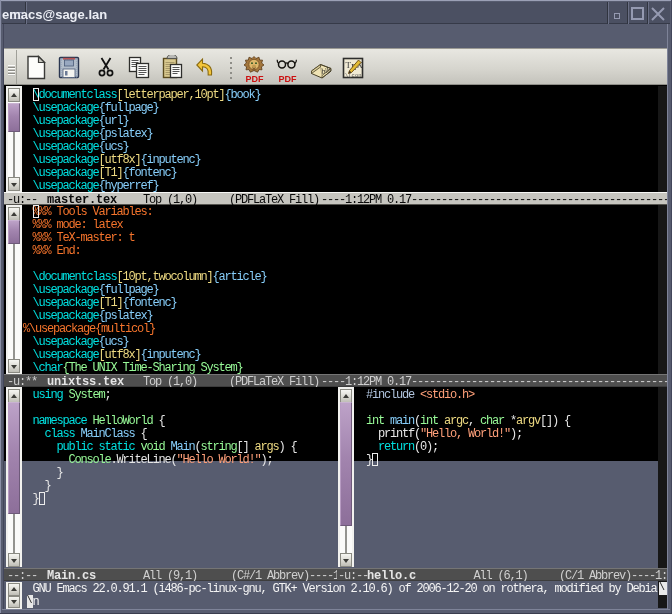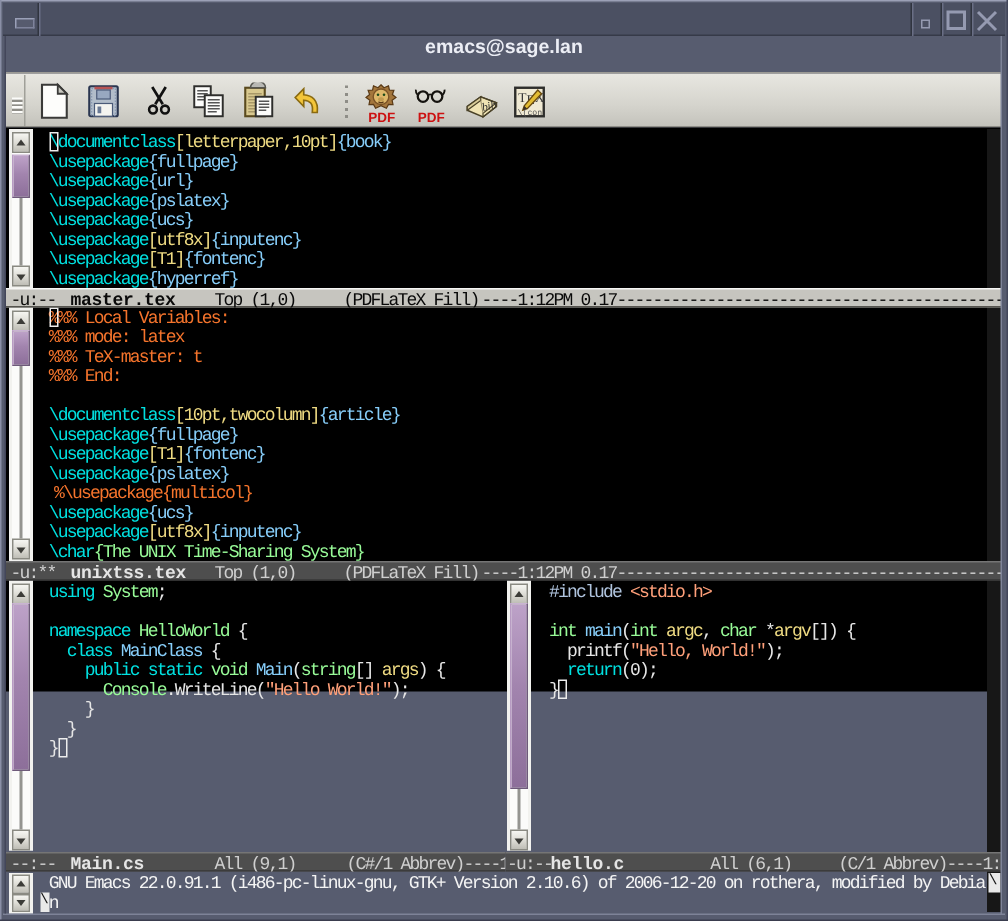--- a/index.html
+++ b/index.html
@@ -7,21 +7,21 @@
 #botbevel{position:absolute;left:2px;top:609px;width:668px;height:1px;background:#7e8398;z-index:4;}
 #rightbevel{position:absolute;left:667px;top:24px;width:1px;height:586px;background:#7e8398;z-index:4;}
 #leftinner{position:absolute;left:3px;top:24px;width:1px;height:585px;background:#43465a;z-index:4;}
 #topline{position:absolute;left:0;top:0;width:672px;height:1px;background:#9ba0b6;z-index:5;}
 #leftline{position:absolute;left:0;top:0;width:1px;height:614px;background:#8a8fa6;z-index:5;}
 #rightline{position:absolute;left:671px;top:0;width:1px;height:614px;background:#42465a;z-index:5;}
 #botline{position:absolute;left:0;top:613px;width:672px;height:1px;background:#3a3d4e;z-index:5;}
 #title{position:absolute;left:2px;top:2px;width:668px;height:22px;background:#4b5062;border-bottom:1px solid #363a48;}
 .tbtn-sep{position:absolute;top:0;width:1px;height:22px;background:#30343f;}
 .tbtn-sep2{position:absolute;top:0;width:1px;height:22px;background:#6a6f85;}
-#ttext{position:absolute;left:0;top:21px;width:668px;text-align:center;font:bold 13px "Liberation Sans",sans-serif;color:#eceef5;}
+#ttext{position:absolute;left:0;top:5px;width:668px;text-align:left;font:bold 13px "Liberation Sans",sans-serif;color:#eceef5;}
 #menubar{position:absolute;left:4px;top:25px;width:664px;height:23px;background:linear-gradient(180deg,#efeee9 0%,#dbdad3 55%,#ccccc5 100%);border-top:1px solid #fbfbf9;}
 .mi{position:absolute;top:4px;font:12px "Liberation Sans",sans-serif;color:#131313;}
 #toolbar{position:absolute;left:4px;top:48px;width:664px;height:37px;background:linear-gradient(180deg,#e8e7e1 0%,#d5d4cd 60%,#c4c3bc 100%);border-top:1px solid #9b9a94;border-bottom:1px solid #8f8e88;}
 #tbhandle{position:absolute;left:2px;top:1px;width:11px;height:34px;border-right:1px solid #a0a099;}
 #tbgrip{position:absolute;left:2px;top:15px;width:7px;height:11px;background:repeating-linear-gradient(180deg,#fcfcfa 0px,#fcfcfa 1px,#8e8d87 2px,#8e8d87 3px);}
 .ticon{position:absolute;top:6px;width:24px;height:28px;}
 #tsep{position:absolute;left:226px;top:8px;width:2px;height:22px;background:repeating-linear-gradient(180deg,#8e8d87 0,#8e8d87 2px,transparent 2px,transparent 5px);}
 #content{position:absolute;left:4px;top:85px;width:664px;height:376px;background:#000;}
 
 .sb{position:absolute;width:16px;background:#fbfbfb;border:2px solid #f2f2ef;}
@@ -200,29 +200,29 @@
         </div>
       </div>
       <div class="ln" style="left:28.5px;top:3px"><span class="cy">\documentclass</span><span class="gd">[letterpaper,10pt]</span><span class="bl">{book}</span></div>
       <div class="ln" style="left:28.5px;top:16px"><span class="cy">\usepackage</span><span class="bl">{fullpage}</span></div>
       <div class="ln" style="left:28.5px;top:29px"><span class="cy">\usepackage</span><span class="bl">{url}</span></div>
       <div class="ln" style="left:28.5px;top:42px"><span class="cy">\usepackage</span><span class="bl">{pslatex}</span></div>
       <div class="ln" style="left:28.5px;top:55px"><span class="cy">\usepackage</span><span class="bl">{ucs}</span></div>
       <div class="ln" style="left:28.5px;top:68px"><span class="cy">\usepackage</span><span class="gd">[utf8x]</span><span class="bl">{inputenc}</span></div>
       <div class="ln" style="left:28.5px;top:81px"><span class="cy">\usepackage</span><span class="gd">[T1]</span><span class="bl">{fontenc}</span></div>
       <div class="ln" style="left:28.5px;top:94px"><span class="cy">\usepackage</span><span class="bl">{hyperref}</span></div>
-      <div class="ln" style="left:28.5px;top:120px"><span class="or">%%% Local Variables:</span></div>
+      <div class="ln" style="left:28.5px;top:120px"><span class="or">%%% Tools Variables:</span></div>
       <div class="ln" style="left:28.5px;top:133px"><span class="or">%%% mode: latex</span></div>
       <div class="ln" style="left:28.5px;top:146px"><span class="or">%%% TeX-master: t</span></div>
       <div class="ln" style="left:28.5px;top:159px"><span class="or">%%% End:</span></div>
       <div class="ln" style="left:28.5px;top:185px"><span class="cy">\documentclass</span><span class="gd">[10pt,twocolumn]</span><span class="bl">{article}</span></div>
       <div class="ln" style="left:28.5px;top:198px"><span class="cy">\usepackage</span><span class="bl">{fullpage}</span></div>
       <div class="ln" style="left:28.5px;top:211px"><span class="cy">\usepackage</span><span class="gd">[T1]</span><span class="bl">{fontenc}</span></div>
       <div class="ln" style="left:28.5px;top:224px"><span class="cy">\usepackage</span><span class="bl">{pslatex}</span></div>
-      <div class="ln" style="left:32px;top:237px"><span class="or">%\usepackage{multicol}</span></div>
+      <div class="ln" style="left:19px;top:237px"><span class="or">%\usepackage{multicol}</span></div>
       <div class="ln" style="left:28.5px;top:250px"><span class="cy">\usepackage</span><span class="bl">{ucs}</span></div>
       <div class="ln" style="left:28.5px;top:263px"><span class="cy">\usepackage</span><span class="gd">[utf8x]</span><span class="bl">{inputenc}</span></div>
       <div class="ln" style="left:28.5px;top:276px"><span class="cy">\char</span><span class="gr">{The UNIX Time-Sharing System}</span></div>
       <div class="ln" style="left:28.5px;top:303px"><span class="cy">using</span> <span class="gr">System</span>;</div>
       <div class="ln" style="left:28.5px;top:329px"><span class="cy">namespace</span> <span class="gr">HelloWorld</span> {</div>
       <div class="ln" style="left:28.5px;top:342px">  <span class="cy">class</span> <span class="bl">MainClass</span> {</div>
       <div class="ln" style="left:28.5px;top:355px">    <span class="cy">public</span> <span class="cy">static</span> <span class="gr">void</span> <span class="bl">Main</span>(<span class="gr">string</span>[] <span class="gd">args</span>) {</div>
       <div class="ln" style="left:28.5px;top:368px">      <span class="gr">Console</span>.WriteLine(<span class="sa">"Hello World!"</span>);</div>
       <div class="ln" style="left:28.5px;top:381px">    }</div>
       <div class="ln" style="left:28.5px;top:394px">  }</div>

